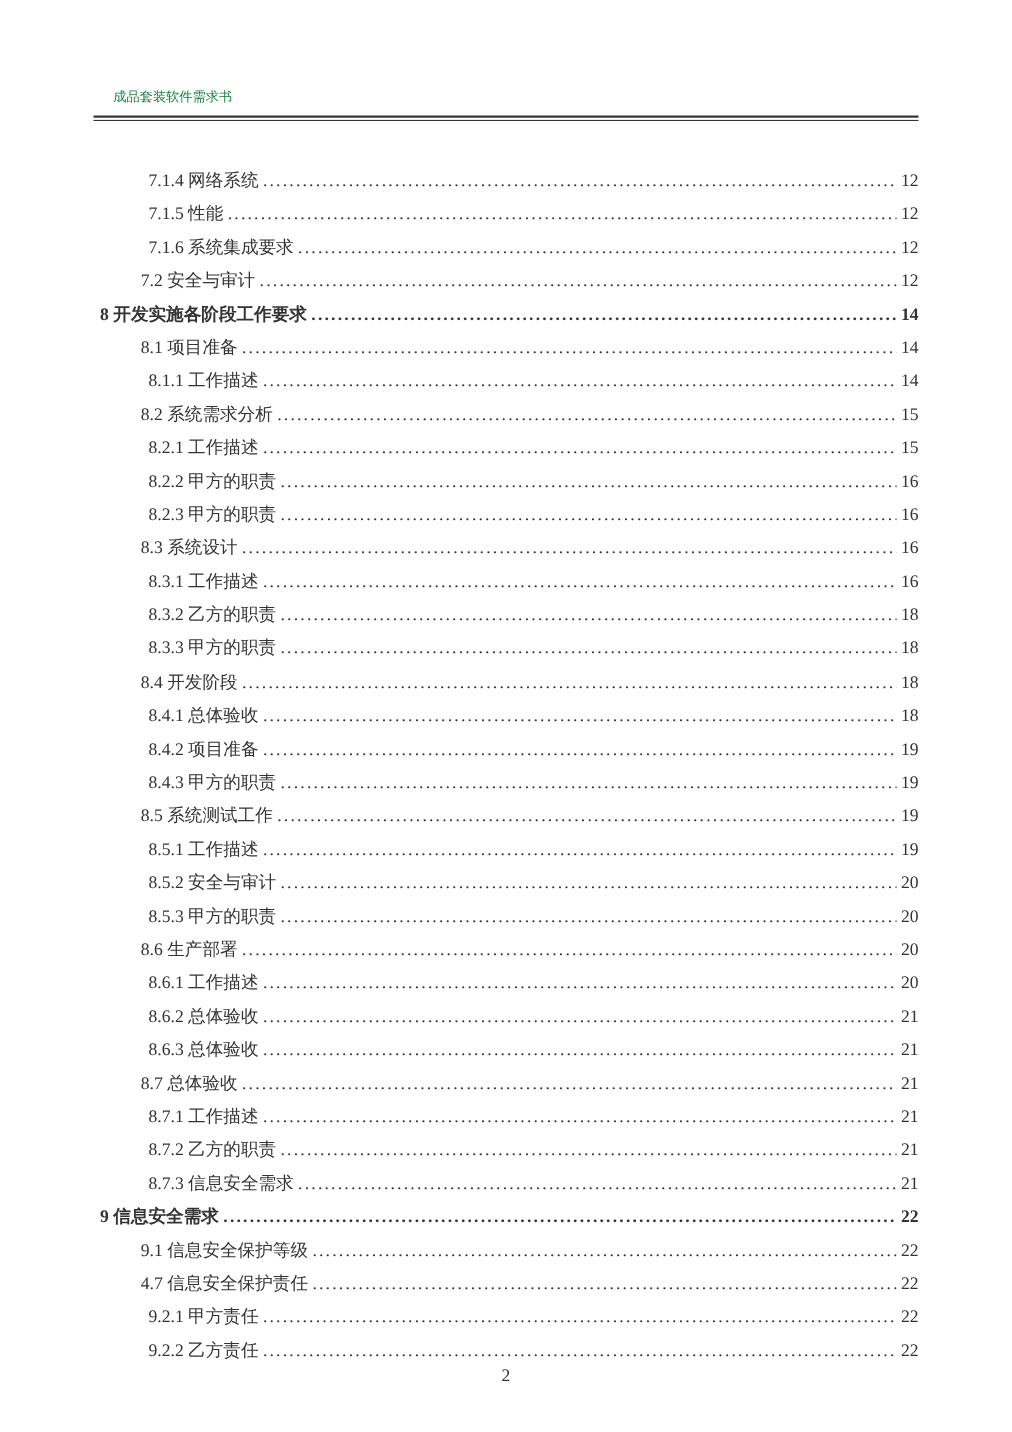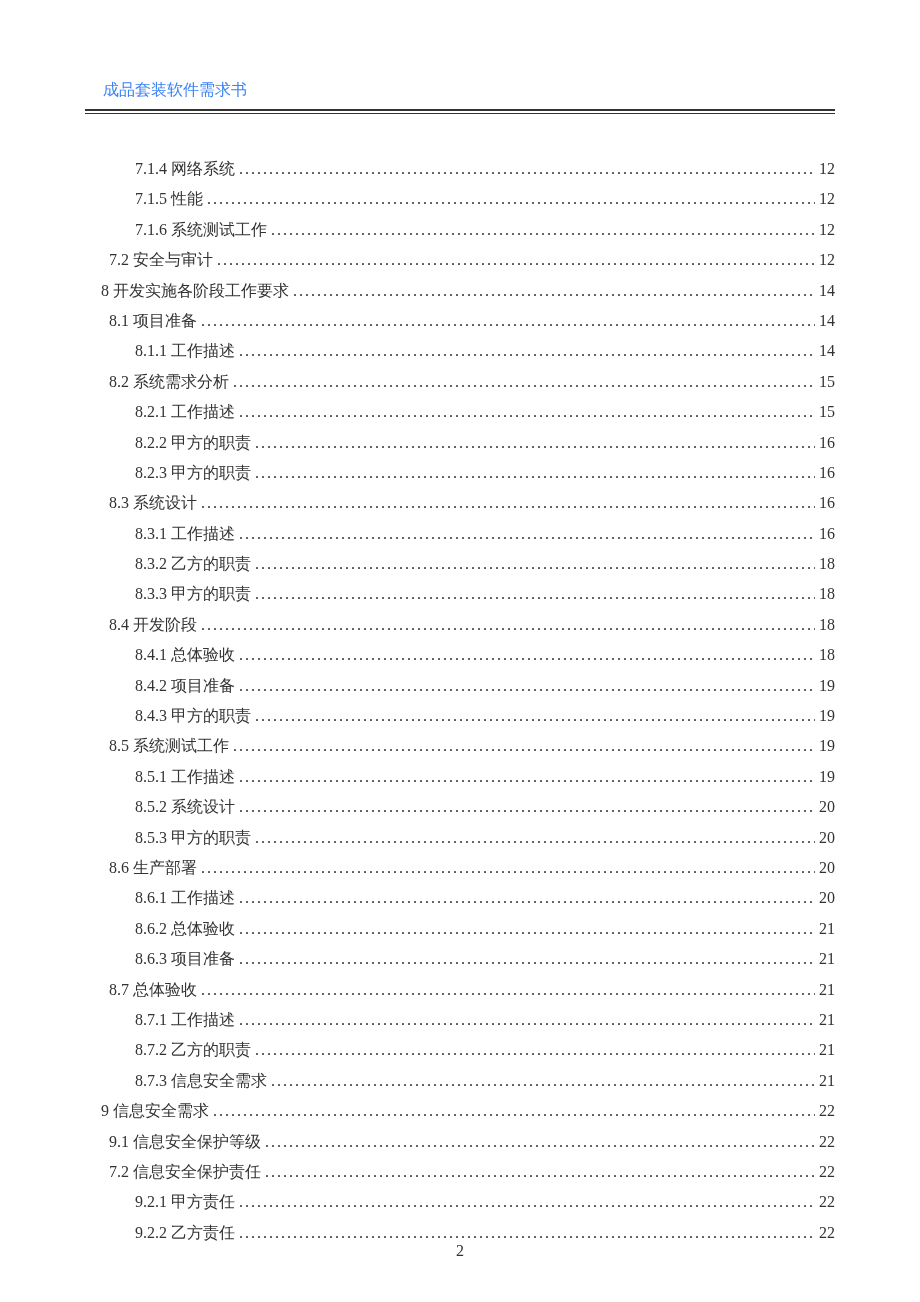--- a/index.html
+++ b/index.html
@@ -11,22 +11,22 @@
   }
   .page {
     width: 920px;
     height: 1302px;
     box-sizing: border-box;
     padding: 80px 85px 0 85px;
     position: relative;
     color: #333;
   }
   .header-title {
-    font-size: 16px;
-    color: #3b82f6;
+    font-size: 12px;
+    color: #15803d;
     padding-left: 18px;
     padding-bottom: 8px;
   }
   .hr-thick {
     border: none;
     border-top: 2px solid #333;
     margin: 0;
   }
   .hr-thin {
     border: none;
@@ -53,22 +53,22 @@
     letter-spacing: 2px;
     margin: 0 4px;
     color: #333;
   }
   .toc-dots::after {
     content: "................................................................................................................................................................................................";
   }
   .toc-page {
     flex: 0 0 auto;
   }
-  .lv1 { margin-left: 16px; font-weight: normal; }
-  .lv2 { margin-left: 24px; }
+  .lv1 { margin-left: 6px; font-weight: bold; }
+  .lv2 { margin-left: 43px; }
   .lv3 { margin-left: 50px; }
   .page-number {
     position: absolute;
     bottom: 42px;
     left: 0;
     right: 0;
     text-align: center;
     font-size: 16px;
     color: #333;
     font-family: "Times New Roman", serif;
@@ -87,21 +87,21 @@
         <span class="toc-label">7.1.4 网络系统</span>
         <span class="toc-dots"></span>
         <span class="toc-page">12</span>
       </div>
       <div class="toc-row lv3">
         <span class="toc-label">7.1.5 性能</span>
         <span class="toc-dots"></span>
         <span class="toc-page">12</span>
       </div>
       <div class="toc-row lv3">
-        <span class="toc-label">7.1.6 系统测试工作</span>
+        <span class="toc-label">7.1.6 系统集成要求</span>
         <span class="toc-dots"></span>
         <span class="toc-page">12</span>
       </div>
       <div class="toc-row lv2">
         <span class="toc-label">7.2 安全与审计</span>
         <span class="toc-dots"></span>
         <span class="toc-page">12</span>
       </div>
       <div class="toc-row lv1">
         <span class="toc-label">8 开发实施各阶段工作要求</span>
@@ -182,21 +182,21 @@
         <span class="toc-label">8.5 系统测试工作</span>
         <span class="toc-dots"></span>
         <span class="toc-page">19</span>
       </div>
       <div class="toc-row lv3">
         <span class="toc-label">8.5.1 工作描述</span>
         <span class="toc-dots"></span>
         <span class="toc-page">19</span>
       </div>
       <div class="toc-row lv3">
-        <span class="toc-label">8.5.2 系统设计</span>
+        <span class="toc-label">8.5.2 安全与审计</span>
         <span class="toc-dots"></span>
         <span class="toc-page">20</span>
       </div>
       <div class="toc-row lv3">
         <span class="toc-label">8.5.3 甲方的职责</span>
         <span class="toc-dots"></span>
         <span class="toc-page">20</span>
       </div>
       <div class="toc-row lv2">
         <span class="toc-label">8.6 生产部署</span>
@@ -207,21 +207,21 @@
         <span class="toc-label">8.6.1 工作描述</span>
         <span class="toc-dots"></span>
         <span class="toc-page">20</span>
       </div>
       <div class="toc-row lv3">
         <span class="toc-label">8.6.2 总体验收</span>
         <span class="toc-dots"></span>
         <span class="toc-page">21</span>
       </div>
       <div class="toc-row lv3">
-        <span class="toc-label">8.6.3 项目准备</span>
+        <span class="toc-label">8.6.3 总体验收</span>
         <span class="toc-dots"></span>
         <span class="toc-page">21</span>
       </div>
       <div class="toc-row lv2">
         <span class="toc-label">8.7 总体验收</span>
         <span class="toc-dots"></span>
         <span class="toc-page">21</span>
       </div>
       <div class="toc-row lv3">
         <span class="toc-label">8.7.1 工作描述</span>
@@ -242,21 +242,21 @@
         <span class="toc-label">9 信息安全需求</span>
         <span class="toc-dots"></span>
         <span class="toc-page">22</span>
       </div>
       <div class="toc-row lv2">
         <span class="toc-label">9.1 信息安全保护等级</span>
         <span class="toc-dots"></span>
         <span class="toc-page">22</span>
       </div>
       <div class="toc-row lv2">
-        <span class="toc-label">7.2 信息安全保护责任</span>
+        <span class="toc-label">4.7 信息安全保护责任</span>
         <span class="toc-dots"></span>
         <span class="toc-page">22</span>
       </div>
       <div class="toc-row lv3">
         <span class="toc-label">9.2.1 甲方责任</span>
         <span class="toc-dots"></span>
         <span class="toc-page">22</span>
       </div>
       <div class="toc-row lv3">
         <span class="toc-label">9.2.2 乙方责任</span>

